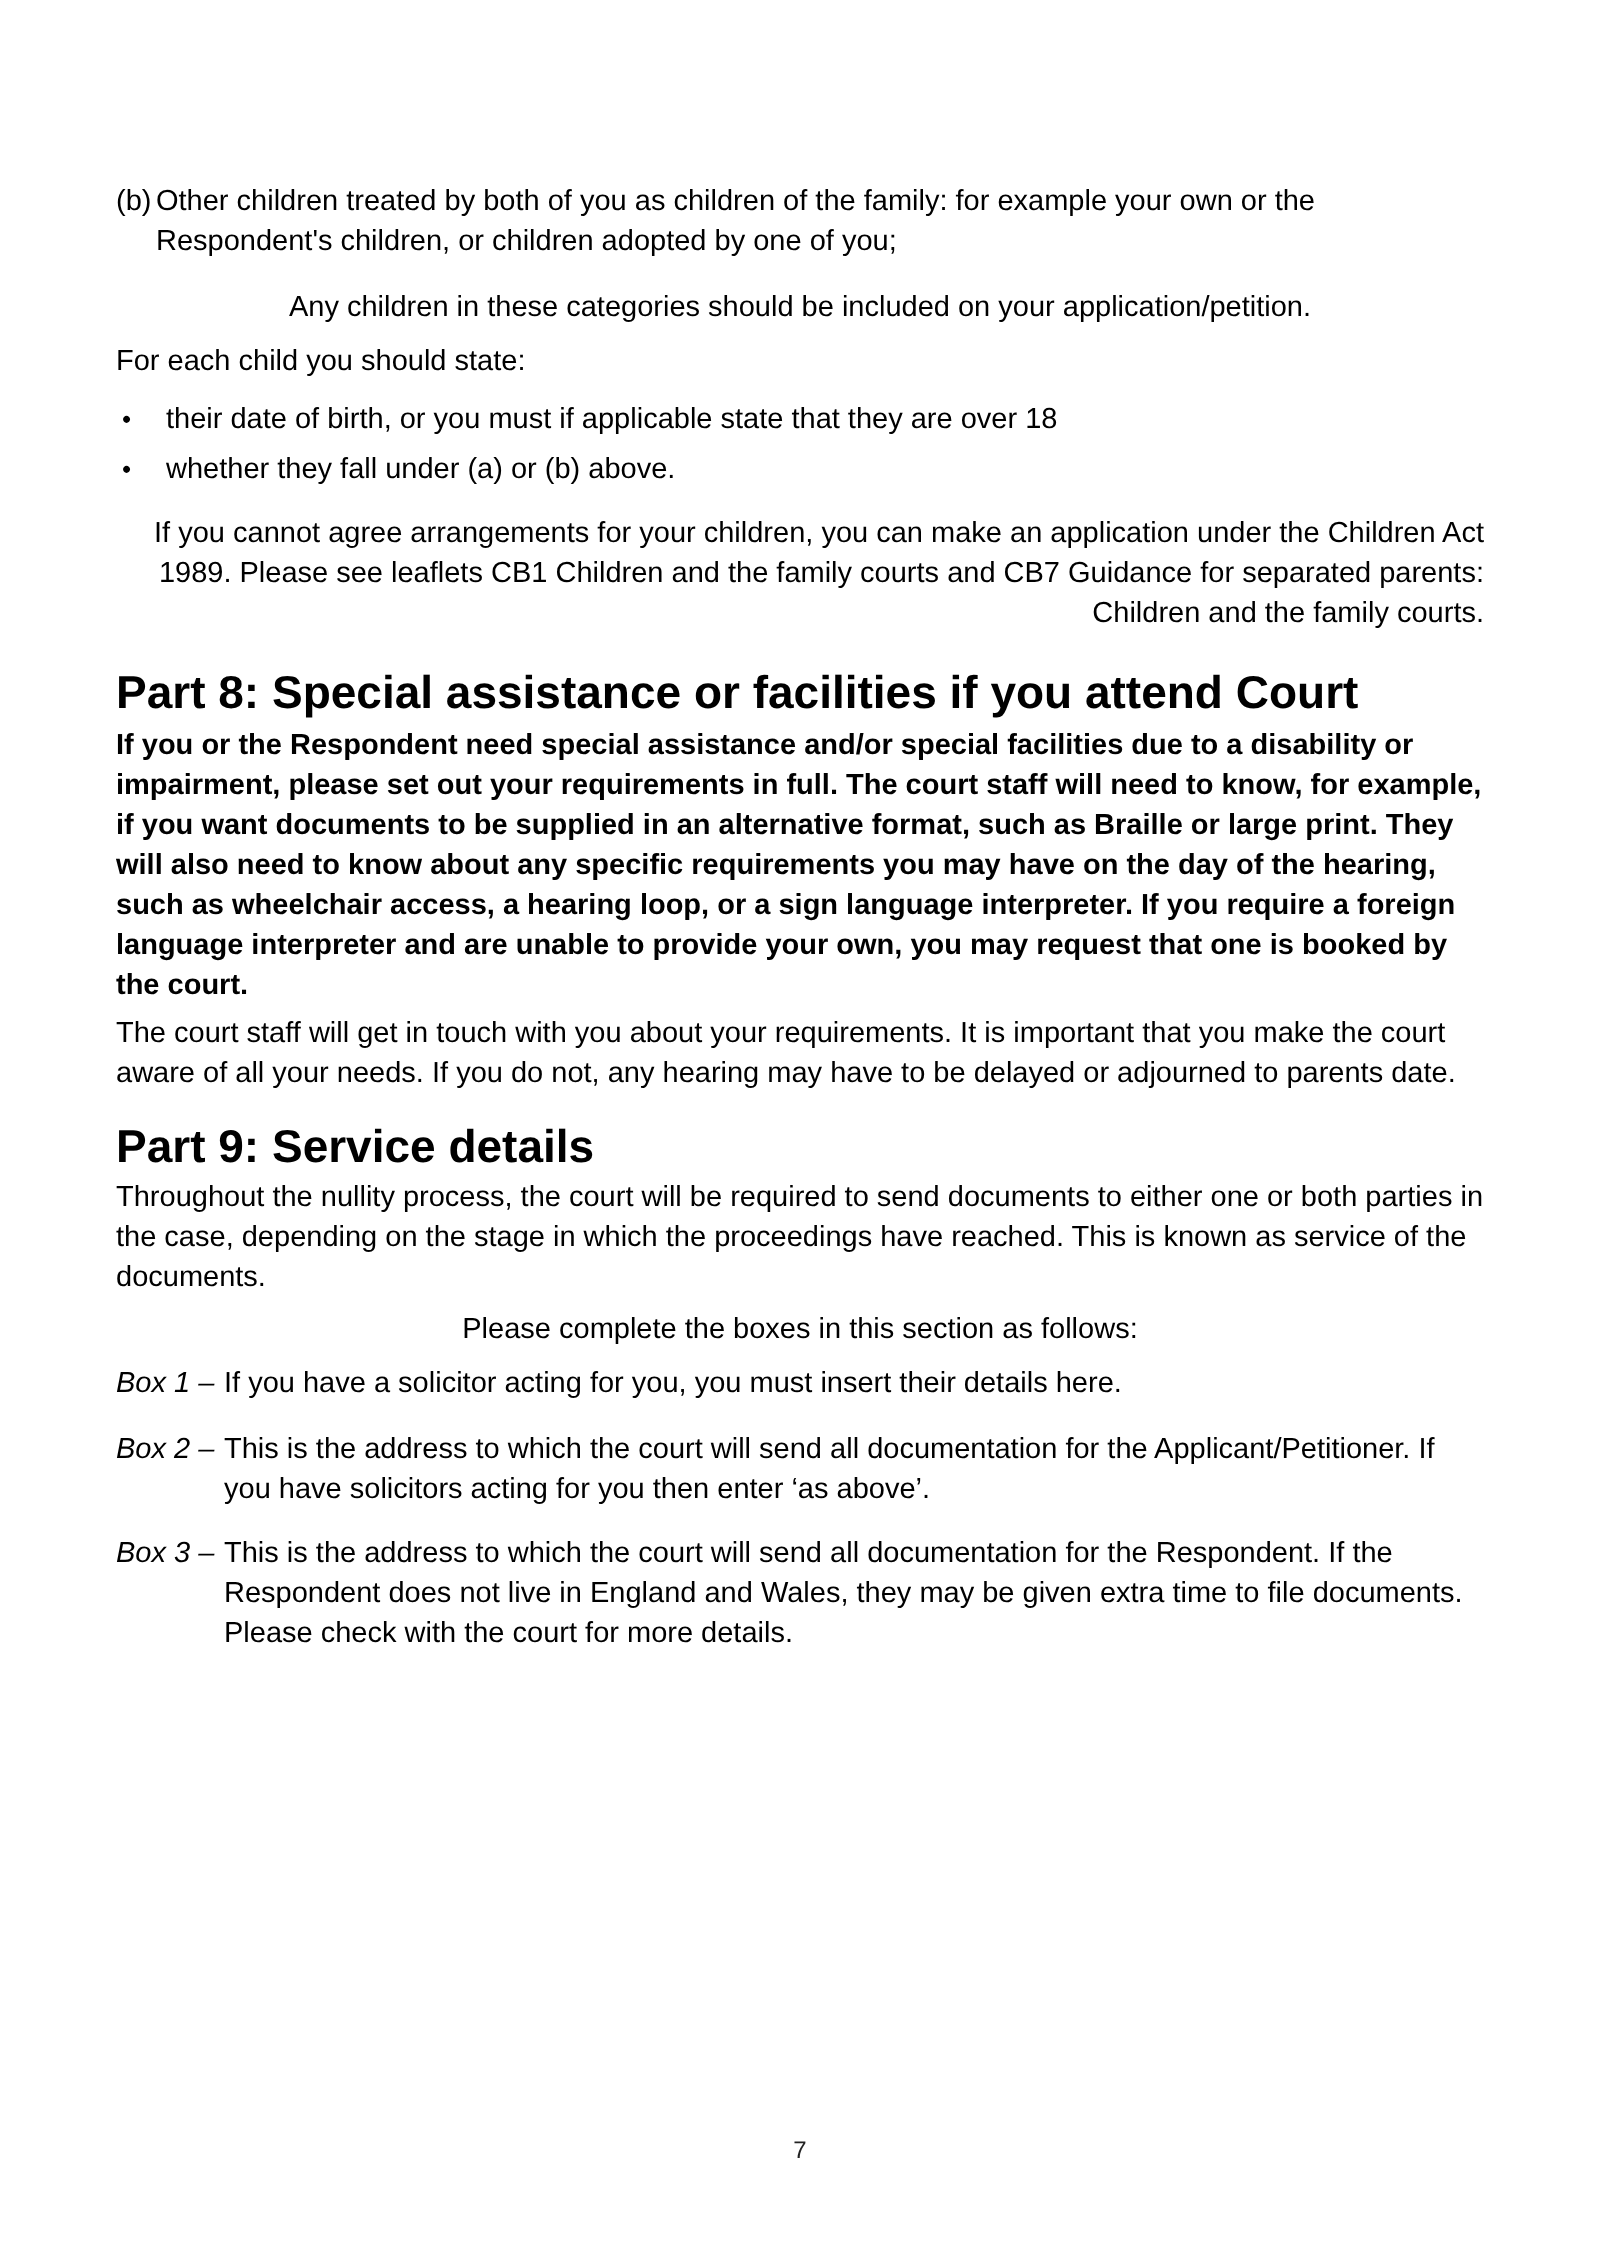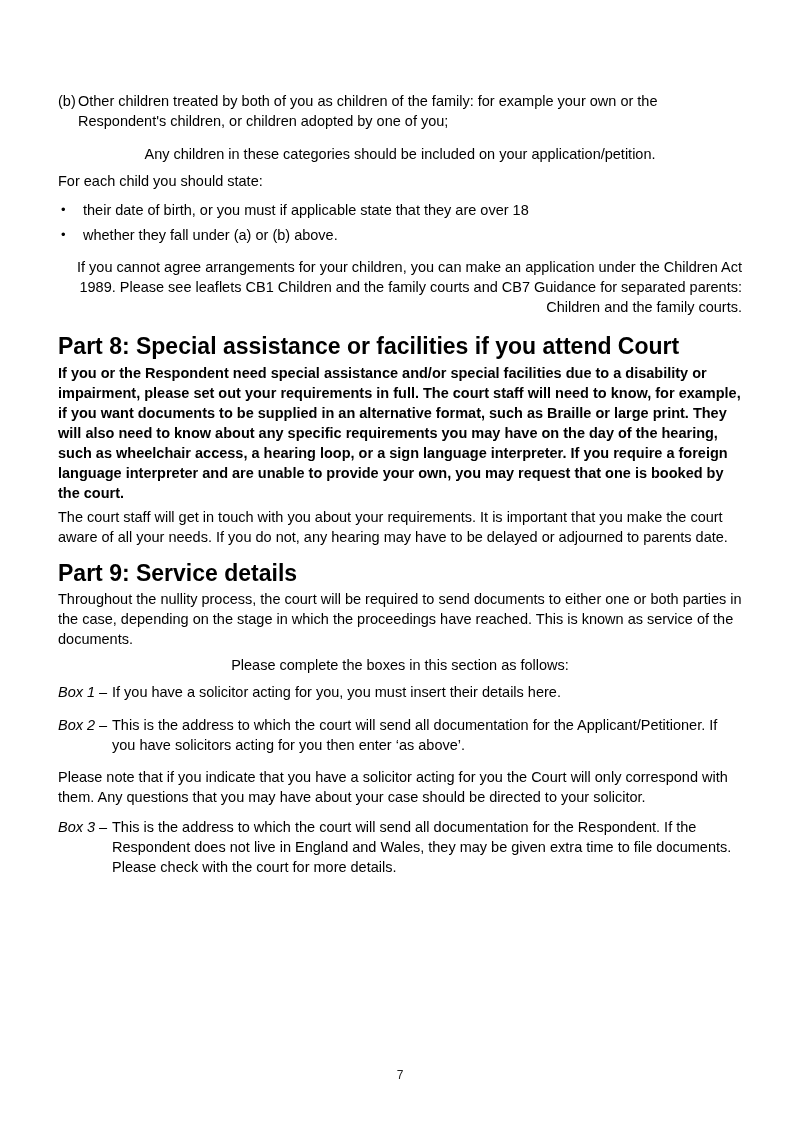--- a/index.html
+++ b/index.html
@@ -121,21 +121,20 @@
   <div class="hang-item mb13">
     <span class="hang-label-box">Box 1 –</span>
     <span class="hang-text">If you have a solicitor acting for you, you must insert their details here.</span>
   </div>
 
   <div class="hang-item mb12">
     <span class="hang-label-box">Box 2 –</span>
     <span class="hang-text">This is the address to which the court will send all documentation for the Applicant/Petitioner. If you have solicitors acting for you then enter ‘as above’.</span>
   </div>
 
-  <p class="mb10">Please note that if you indicate that you have a solicitor acting for you the Court will only correspond with them. Any questions that you may have about your case should be directed to your solicitor.</p>
 
   <div class="hang-item">
     <span class="hang-label-box">Box 3 –</span>
     <span class="hang-text">This is the address to which the court will send all documentation for the Respondent. If the Respondent does not live in England and Wales, they may be given extra time to file documents. Please check with the court for more details.</span>
   </div>
 
 </div>
 
 <div class="page-footer">7</div>
 

